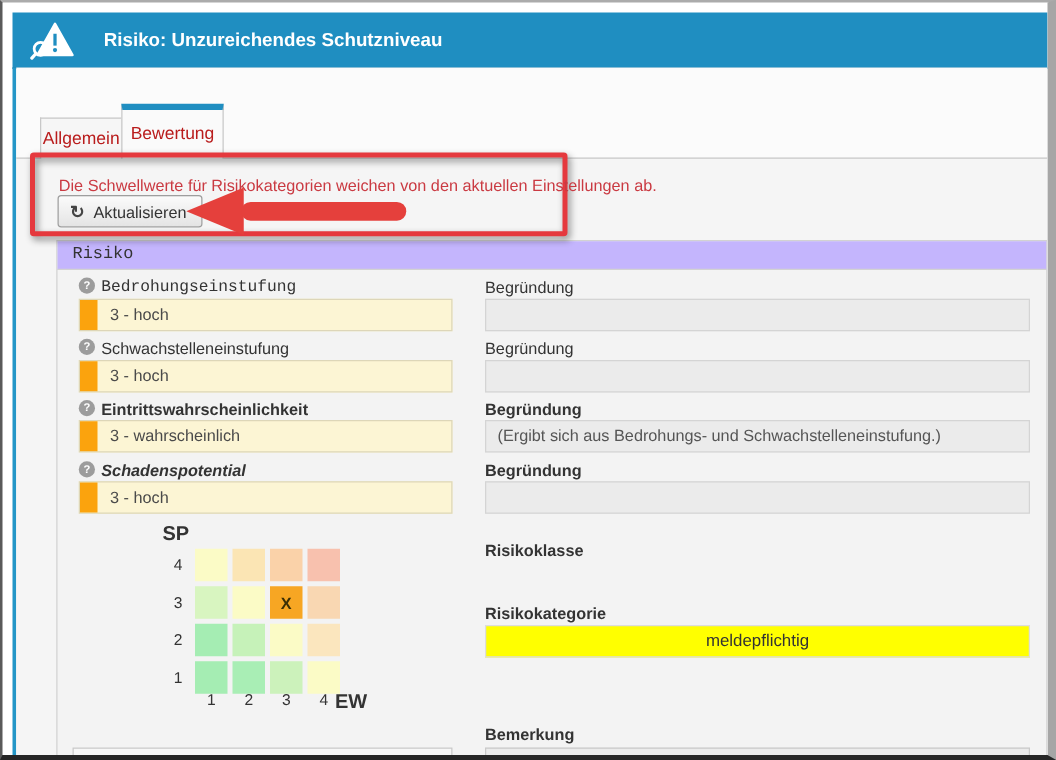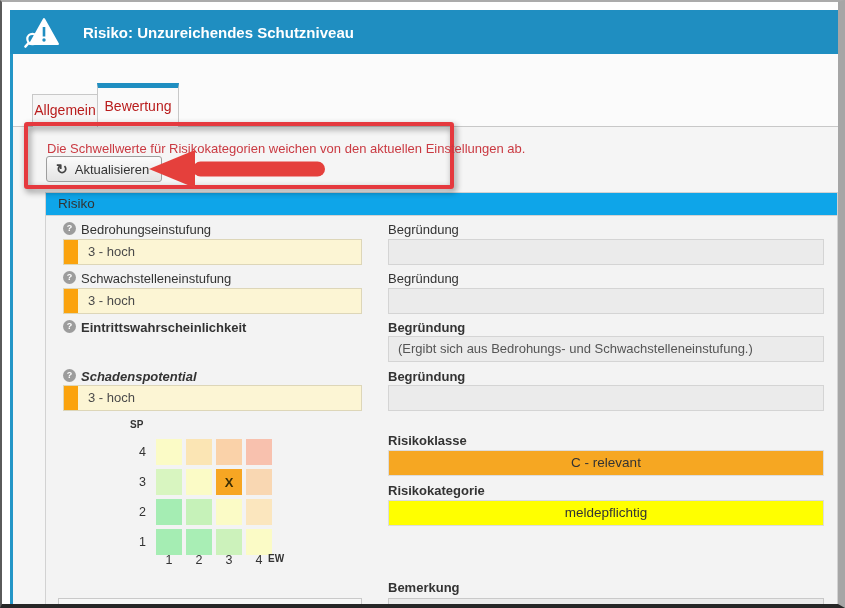--- a/index.html
+++ b/index.html
@@ -32,36 +32,36 @@
   .alert-text{left:45px;top:139px;font-size:13px;color:#ca3a42;z-index:7;}
   .refresh-btn{left:44px;top:154px;height:26px;box-sizing:border-box;padding:0 12px 0 9px;z-index:7;
     border:1px solid #9e9e9e;border-radius:3px;background:linear-gradient(#fbfbfb,#e4e4e4);
     font-size:13px;color:#333;display:flex;align-items:center;gap:7px;cursor:pointer;}
   .refresh-btn .glyph{font-weight:bold;font-size:14px;color:#444;}
   .anno-arrow{left:147px;top:146px;z-index:8;pointer-events:none;}
 
   
   .risk-panel{left:43px;top:190px;width:793px;bottom:-20px;background:#f3f3f3;
     border:1px solid #d2d2d2;box-sizing:border-box;}
-  .risk-panel-header{left:0;top:0;right:0;height:22px;background:#0ea5e9;border-bottom:1px solid #d2d2d2;
-    font-size:13.5px;color:#333;line-height:22px;padding-left:12px;}
+  .risk-panel-header{left:0;top:0;right:0;height:22px;background:#c4b5fd;border-bottom:1px solid #d2d2d2;
+    font-size:13.5px;color:#333;line-height:22px;padding-left:12px;font-family:Liberation Mono, monospace;}
 
   .flabel{font-size:13px;color:#333;white-space:nowrap;}
   .bold{font-weight:bold;}
   .help-icon{width:13px;height:13px;border-radius:50%;background:#9c9c9c;color:#fff;font-size:9px;
     font-weight:bold;text-align:center;line-height:13px;}
   .rating-box{width:299px;height:26px;box-sizing:border-box;background:#fcf5d4;border:1px solid #ddd6b8;
     font-size:13px;color:#4a4a4a;line-height:24px;}
   .rating-box .bar{position:absolute;left:0;top:0;bottom:0;width:14px;background:#fba30d;}
   .rating-box .val{position:absolute;left:24px;top:0;text-align:center;}
   .reason-input{width:436px;height:26px;box-sizing:border-box;background:#ebebeb;border:1px solid #d4d4d4;
     font-size:13px;color:#555;line-height:24px;padding-left:9px;white-space:nowrap;overflow:hidden;}
 
   
-  .mx-axis{font-size:10px;font-weight:bold;color:#333;}
+  .mx-axis{font-size:16px;font-weight:bold;color:#333;}
   .mx-num{font-size:12.5px;color:#333;}
   .mx-cell{position:absolute;width:26px;height:26px;display:flex;align-items:center;justify-content:center;
     font-weight:bold;font-size:13px;color:#3c2f05;}
   .mx-rowlab{position:absolute;width:22px;height:26px;line-height:26px;text-align:right;}
   .mx-collab{position:absolute;width:26px;text-align:center;}
 
   .result-bar{width:436px;height:26px;box-sizing:border-box;border:1px solid #dcdcdc;text-align:center;
     font-size:13.5px;color:#333;line-height:24px;}
 
   .bottom-input{height:26px;box-sizing:border-box;border:1px solid #c9c9c9;font-size:13px;color:#333;
@@ -101,35 +101,39 @@
   <div class="abs anno-box"></div>
   <svg class="abs anno-arrow" width="186" height="42">
     <polygon points="0,21 46,2 46,40" fill="#e5403c"></polygon>
     <rect x="44" y="13.5" width="132" height="15" rx="7.5" fill="#e5403c"></rect>
   </svg>
 
   <div class="abs risk-panel">
     <div class="abs risk-panel-header">Risiko</div>
 
     <div class="abs help-icon" style="left:17px;top:29px;">?</div>
-    <div class="abs flabel" style="left:35px;top:29px;">Bedrohungseinstufung</div>
+    <div class="abs flabel" style="left:35px;top:29px;font-family:Liberation Mono, monospace;">Bedrohungseinstufung</div>
     <div class="abs rating-box" style="left:17px;top:46px;">
       <span class="bar"></span>
       <span class="val">3 - hoch</span>
     </div>
 
     <div class="abs help-icon" style="left:17px;top:78px;">?</div>
     <div class="abs flabel" style="left:35px;top:78px;">Schwachstelleneinstufung</div>
     <div class="abs rating-box" style="left:17px;top:95px;">
       <span class="bar"></span>
       <span class="val">3 - hoch</span>
     </div>
 
     <div class="abs help-icon" style="left:17px;top:127px;">?</div>
     <div class="abs flabel bold" style="left:35px;top:127px;">Eintrittswahrscheinlichkeit</div>
+    <div class="abs rating-box" style="left:17px;top:143px;">
+      <span class="bar"></span>
+      <span class="val">3 - wahrscheinlich</span>
+    </div>
 
     <div class="abs help-icon" style="left:17px;top:176px;">?</div>
     <div class="abs flabel bold" style="left:35px;top:176px;font-style:italic;">Schadenspotential</div>
     <div class="abs rating-box" style="left:17px;top:192px;">
       <span class="bar"></span>
       <span class="val">3 - hoch</span>
     </div>
 
     <div class="abs flabel" style="left:342px;top:29px;">Begründung</div>
     <div class="abs reason-input" style="left:342px;top:46px;"></div>
@@ -170,21 +174,20 @@
       </div>
     <div class="abs" style="left:110px;top:360px;width:116px;height:14px;">
         <div class="mx-collab mx-num" style="position: absolute; left: 0px;">1</div>
         <div class="mx-collab mx-num" style="position: absolute; left: 30px;">2</div>
         <div class="mx-collab mx-num" style="position: absolute; left: 60px;">3</div>
         <div class="mx-collab mx-num" style="position: absolute; left: 90px;">4</div>
       </div>
     <div class="abs mx-axis" style="left:222px;top:360px;">EW</div>
 
     <div class="abs flabel bold" style="left:342px;top:240px;">Risikoklasse</div>
-    <div class="abs result-bar" style="left:342px;top:257px;background:#f6a722;">C - relevant</div>
 
     <div class="abs flabel bold" style="left:342px;top:290px;">Risikokategorie</div>
     <div class="abs result-bar" style="left:342px;top:307px;background:#ffff00;">meldepflichtig</div>
 
     <div class="abs bottom-input treat-input" style="left:12px;top:405px;">behandeln</div>
 
     <div class="abs flabel bold" style="left:342px;top:387px;">Bemerkung</div>
     <div class="abs bottom-input remark-input" style="left:342px;top:405px;"></div>
   </div>
 

